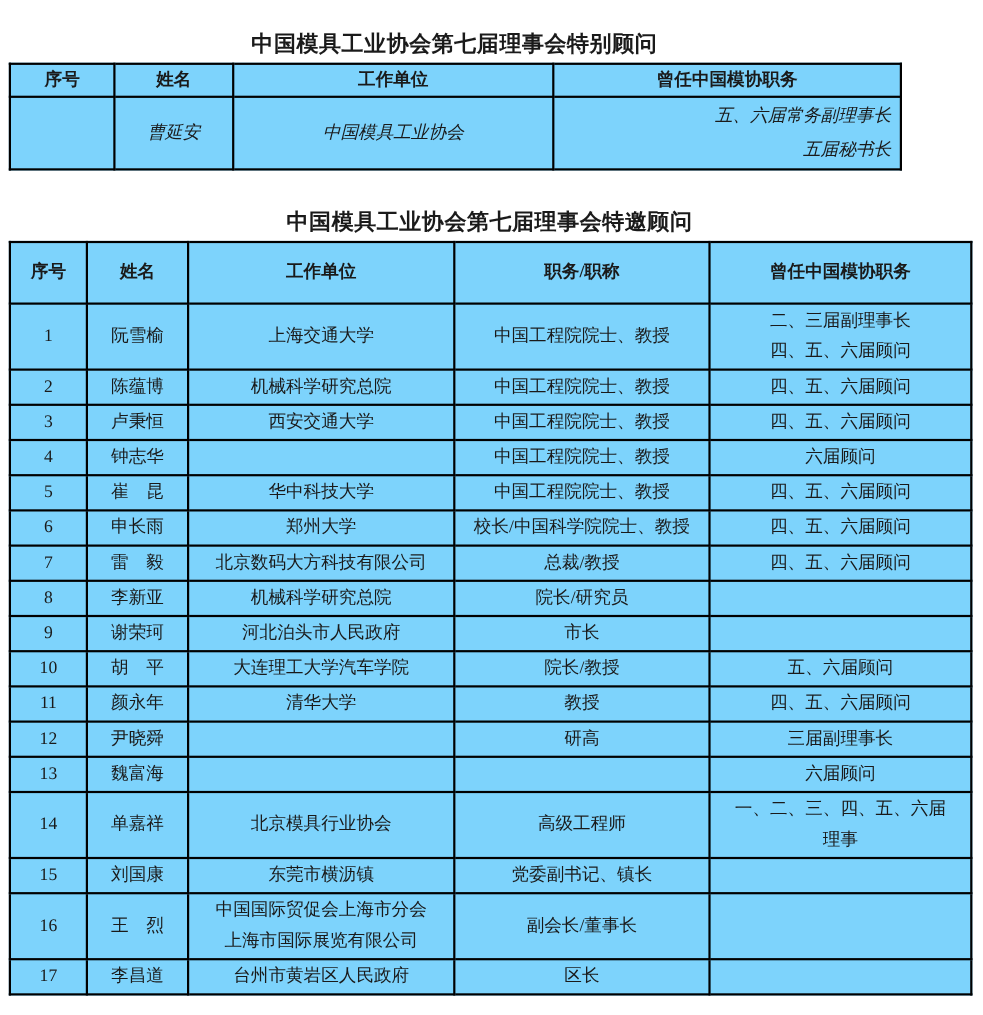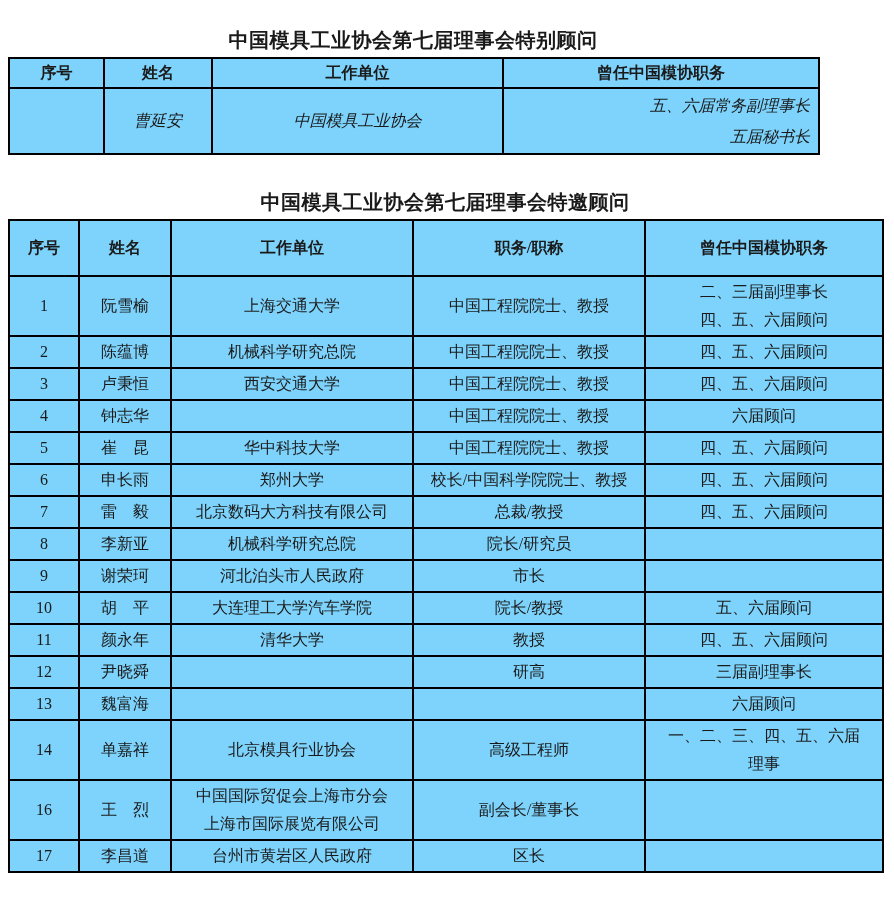--- a/index.html
+++ b/index.html
@@ -210,20 +210,27 @@
             <td class="c4">六届顾问</td>
           </tr>
           <tr>
             <td class="c0">14</td>
             <td class="c1">单嘉祥</td>
             <td class="c2">北京模具行业协会</td>
             <td class="c3">高级工程师</td>
             <td class="c4">一、二、三、四、五、六届理事</td>
           </tr>
           <tr>
+            <td class="c0">15</td>
+            <td class="c1">刘国康</td>
+            <td class="c2">东莞市横沥镇</td>
+            <td class="c3">党委副书记、镇长</td>
+            <td class="c4"></td>
+          </tr>
+          <tr>
             <td class="c0">16</td>
             <td class="c1">王　烈</td>
             <td class="c2">中国国际贸促会上海市分会
 上海市国际展览有限公司</td>
             <td class="c3">副会长/董事长</td>
             <td class="c4"></td>
           </tr>
           <tr>
             <td class="c0">17</td>
             <td class="c1">李昌道</td>

